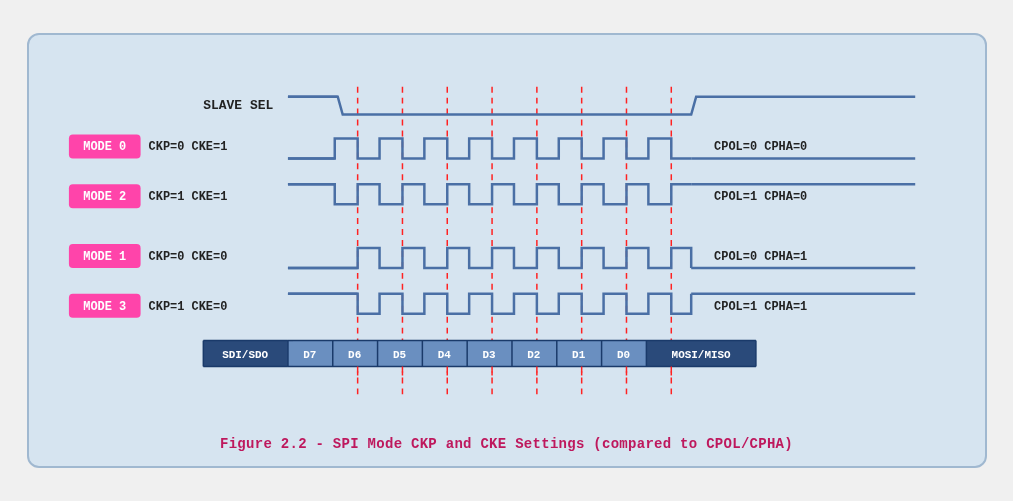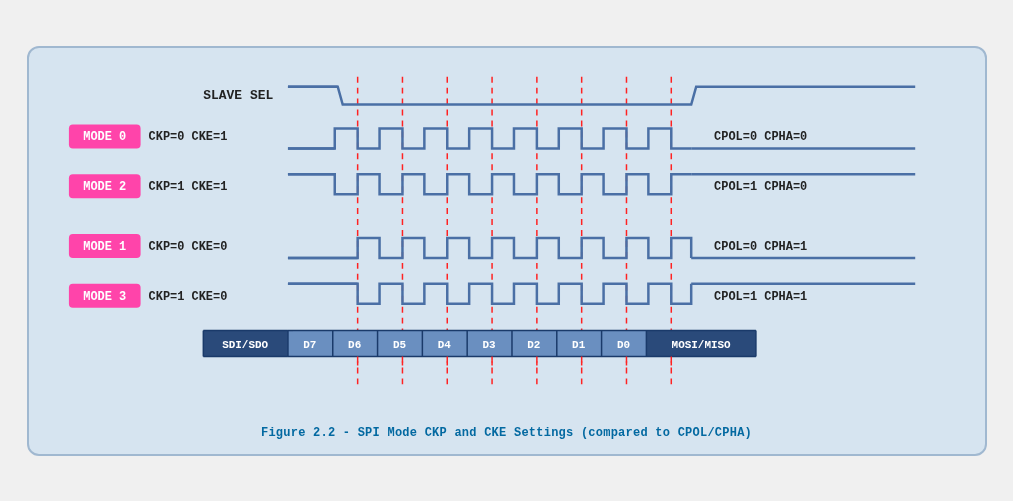--- a/index.html
+++ b/index.html
@@ -11,37 +11,37 @@
       flex-direction: column;
       align-items: center;
       justify-content: center;
       font-family: 'Courier New', Courier, monospace;
     }
     .outer {
       width: 960px;
       background: #d6e4f0;
       border: 2px solid #a0b8d0;
       border-radius: 12px;
-      padding: 8px 20px 14px 20px;
+      padding: 31px 20px 14px 20px;
     }
     .diagram-area {
       position: relative;
       width: 100%;
       height: 360px;
     }
     svg.main-svg {
       width: 100%;
       height: 100%;
     }
     .caption {
       margin-top: 10px;
       text-align: center;
-      font-size: 12px;
+      font-size: 14px;
       font-weight: bold;
-      color: #0369a1;
+      color: #be185d;
       font-family: 'Courier New', Courier, monospace;
       letter-spacing: 0.02em;
     }
   </style>
 </head>
 <body>
 
 <div class="outer">
   <div class="diagram-area">
     <svg class="main-svg" viewBox="0 0 920 360" xmlns="http://www.w3.org/2000/svg">

